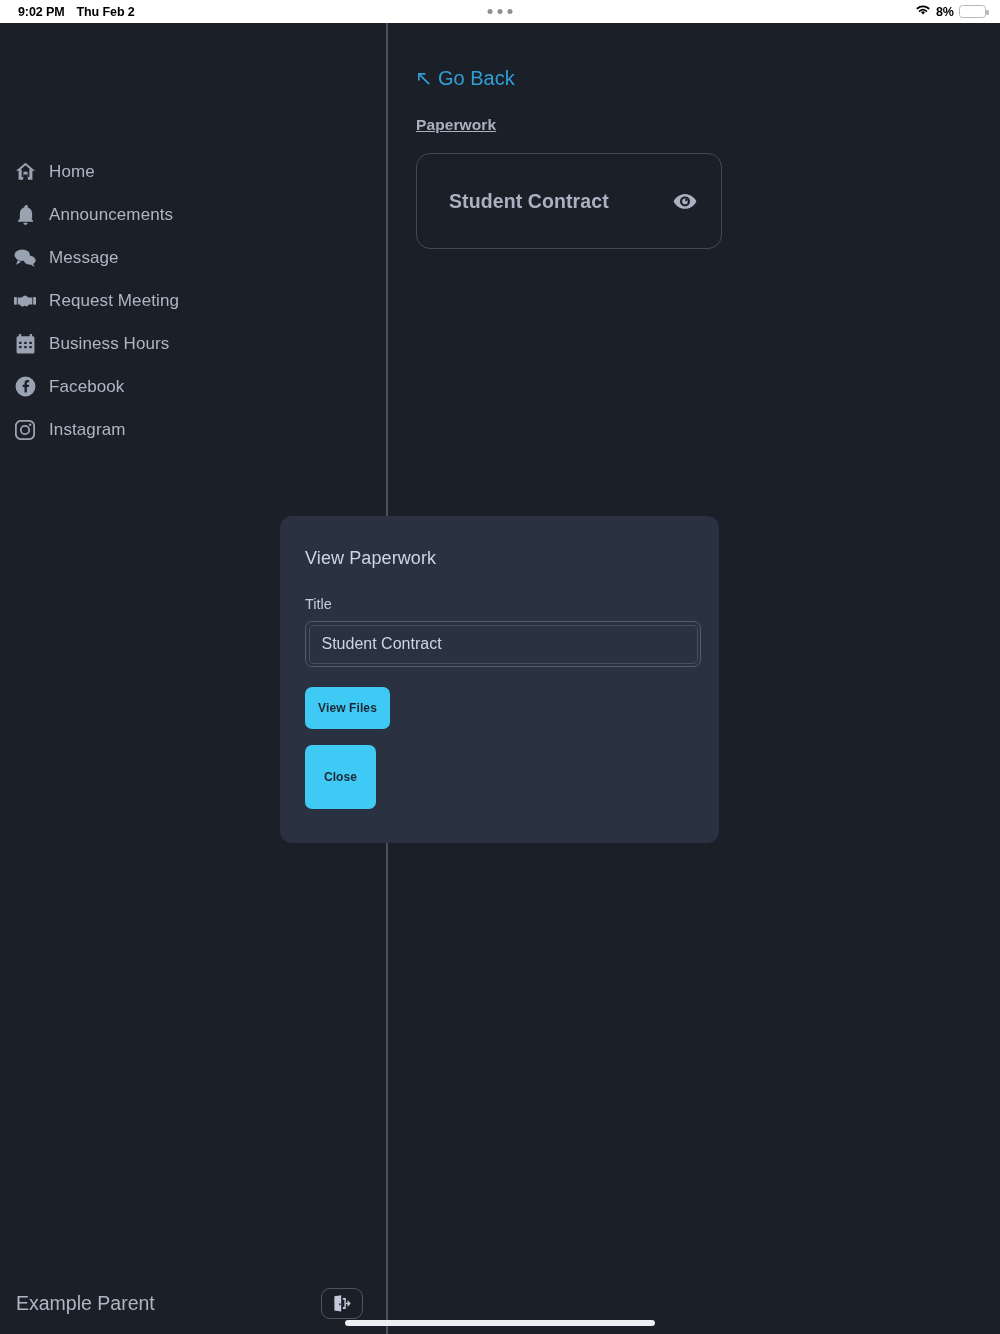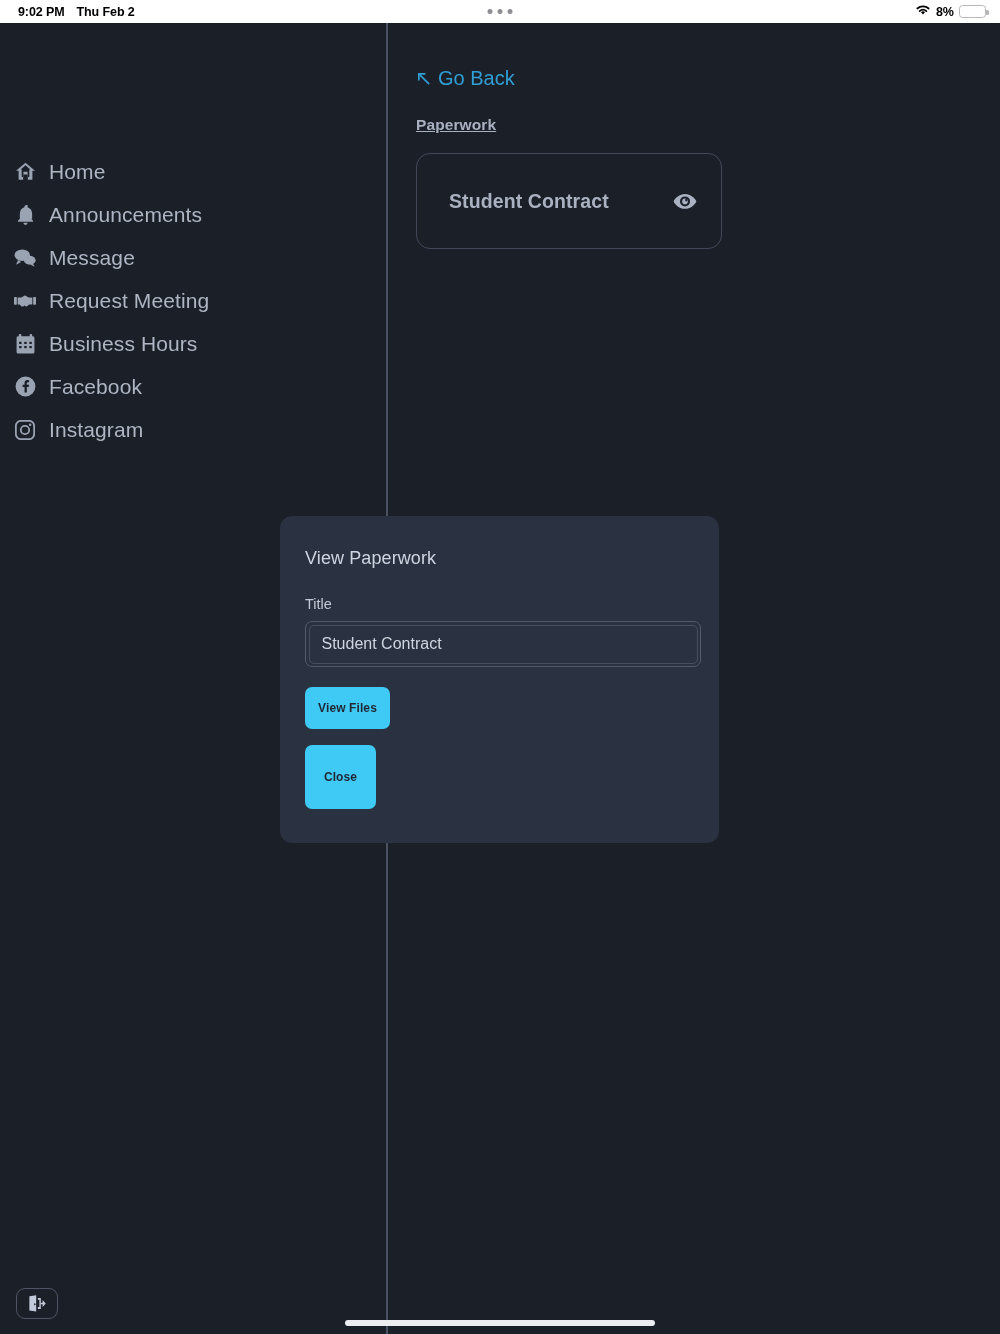--- a/index.html
+++ b/index.html
@@ -111,21 +111,21 @@
     width: 22px;
     height: 22px;
     display: flex;
     align-items: center;
     justify-content: center;
     color: #9aa3b2;
     flex: none;
   }
   .nav-icon svg { display: block; fill: #9aa3b2; }
   .nav-label {
-    font-size: 21px;
+    font-size: 17px;
     color: #aeb6c4;
     letter-spacing: 0.1px;
   }
 
   
   #sidebar-footer {
     position: absolute;
     left: 0; bottom: 9px;
     width: 388px; height: 44px;
     display: flex;
@@ -394,20 +394,21 @@
               <circle cx="10.5" cy="10.5" r="4.4" fill="none" stroke="#9aa3b2" stroke-width="1.9"></circle>
               <circle cx="15.9" cy="5.1" r="1.3"></circle>
             </svg>
         </span>
         <span class="nav-label">Instagram</span>
       </div>
 
     </div>
 
     <div id="sidebar-footer">
+      <span id="user-name">Example Parent</span>
       <div id="logout-button">
         <span>
           <svg width="19" height="17" viewBox="0 0 20 18">
               <path d="M1.4 1.3 8.6.2v17.3L1.4 16.4V1.3zm5 8.6a.8 1 0 1 0 0-.1z"></path>
               <path d="M10.4 3.1h3.1v11.6h-3.1v-2h1.6V5.1h-1.6z"></path>
               <path d="M15.4 5.4l3.3 3.6-3.3 3.6V9.9h-1.9V8.1h1.9z"></path>
             </svg>
         </span>
       </div>
     </div>

